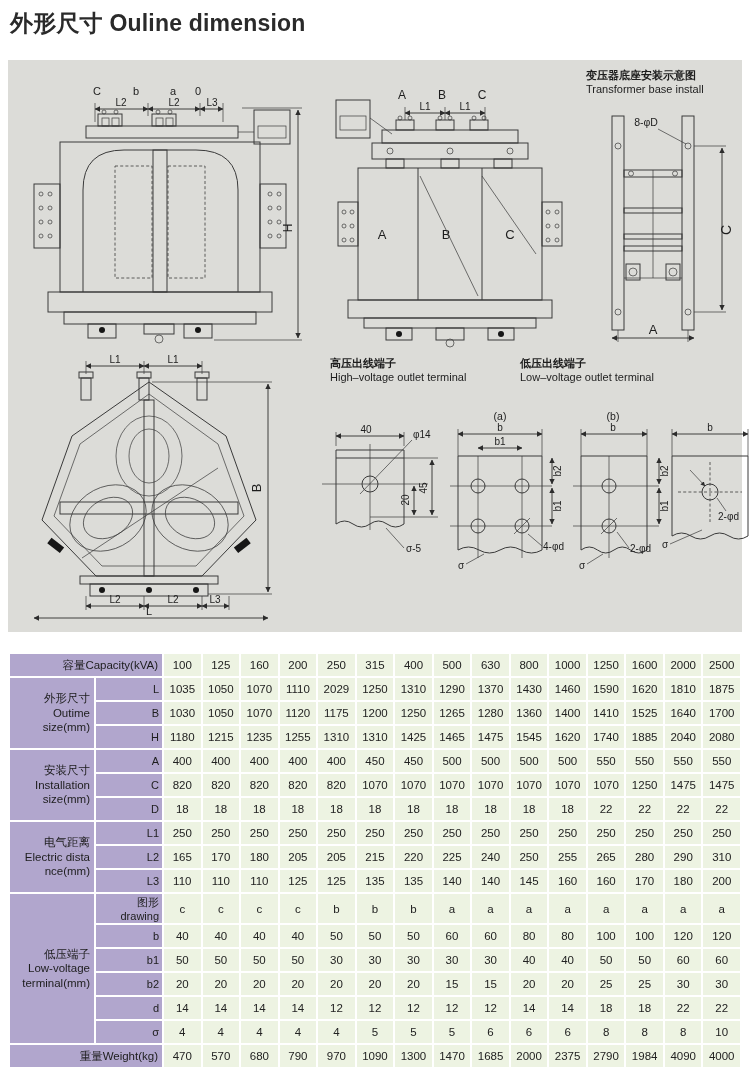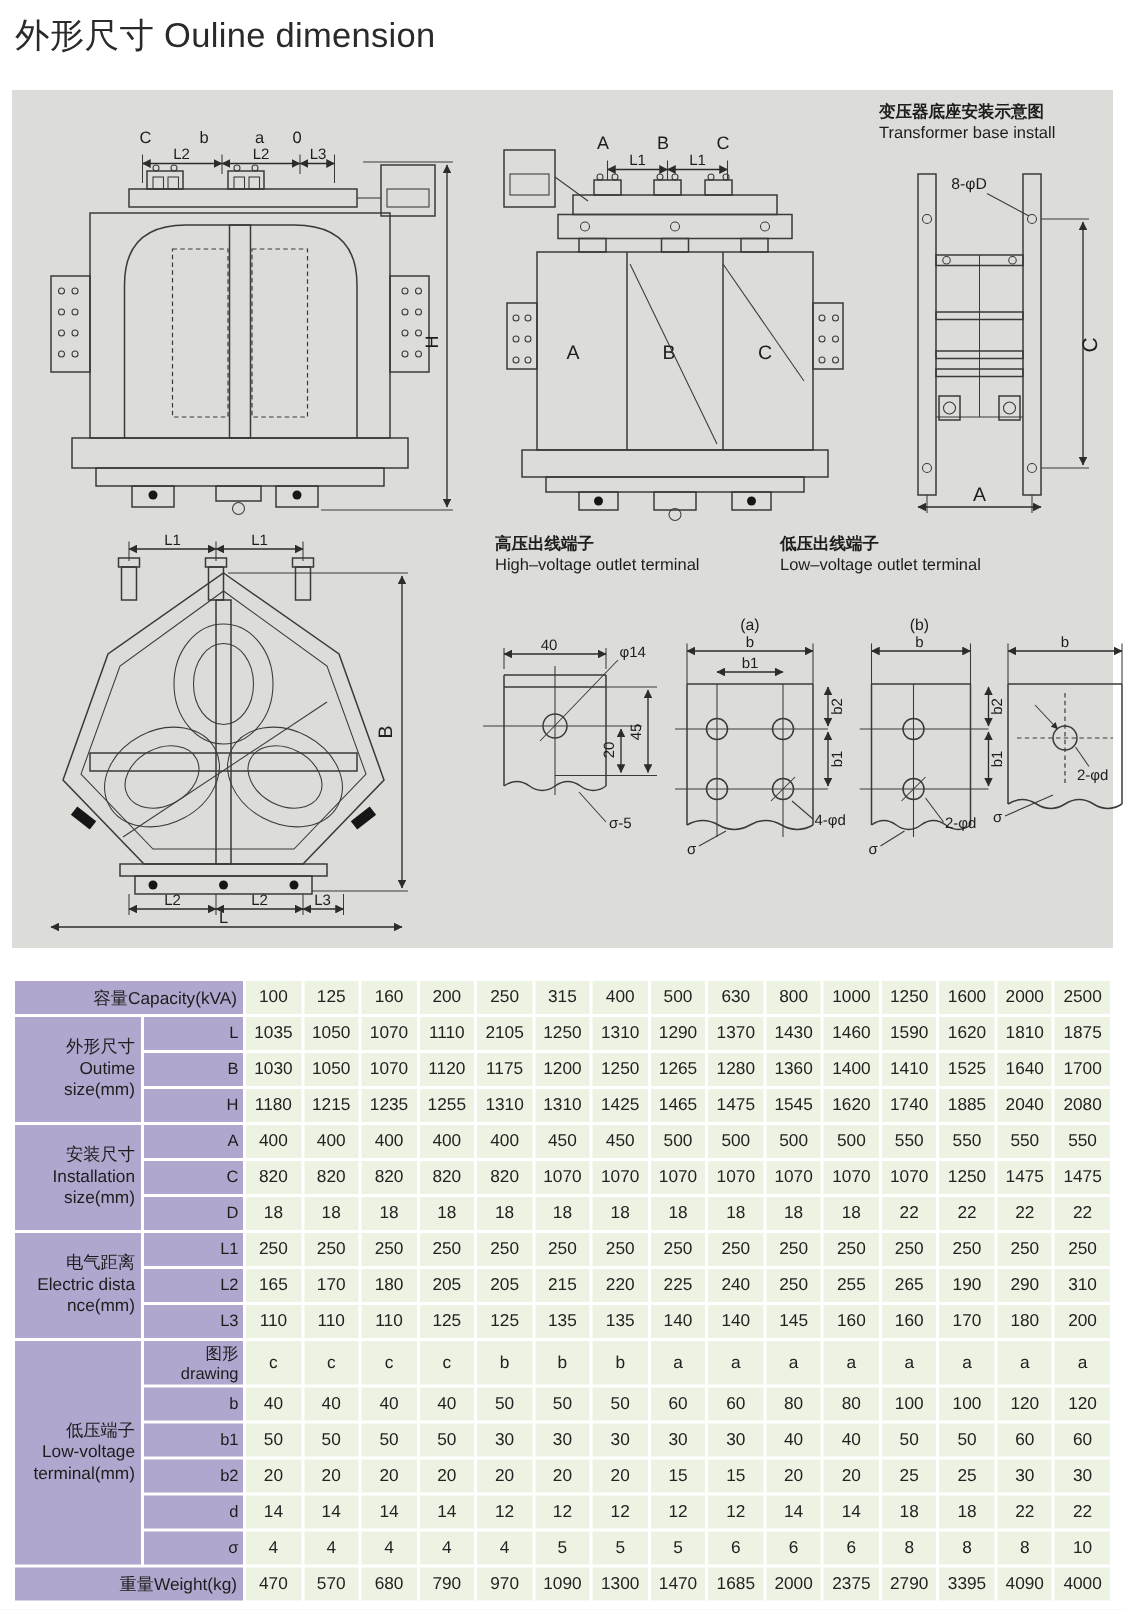--- a/index.html
+++ b/index.html
@@ -1,18 +1,18 @@
 <!DOCTYPE html>
 <html style="--hdr: #b1a6cd; --cell: #edf3e2;"><head>
 <meta charset="utf-8">
 <style>
   *{margin:0;padding:0;box-sizing:border-box}
   html,body{width:750px;background:#fff}
   body{height:1073px;position:relative;font-family:"Liberation Sans","DejaVu Sans",sans-serif;color:#1d1d1d}
-  .title{position:absolute;left:10px;top:8px;font-size:23px;font-weight:normal;color:#2a2a2a;letter-spacing:.2px}
+  .title{position:absolute;left:10px;top:8px;font-size:23px;font-weight:bold;color:#2a2a2a;letter-spacing:.2px}
   .panel{position:absolute;left:8px;top:60px;width:734px;height:572px;background:#dcdcd8}
   .abs{position:absolute}
   .cap{font-size:11px;line-height:1.3;color:#1d1d1d}
   .cap .zh{font-weight:bold}
   svg{display:block}
   svg text{font-family:"Liberation Sans","DejaVu Sans",sans-serif;fill:#1d1d1d}
   .ln{stroke:#3a3a3a;fill:none;stroke-width:1}
   .thin{stroke:#3a3a3a;fill:none;stroke-width:.7}
   .dsh{stroke:#3a3a3a;fill:none;stroke-width:.8;stroke-dasharray:3 2.2}
   .dim{stroke:#2c2c2c;fill:none;stroke-width:.9}
@@ -412,21 +412,21 @@
         </tr>
         <tr>
           <th class="hdr group" rowspan="3">外形尺寸
 Outime
 size(mm)</th>
           <th class="hdr sub">L</th>
           <td class="val">1035</td>
           <td class="val">1050</td>
           <td class="val">1070</td>
           <td class="val">1110</td>
-          <td class="val">2105</td>
+          <td class="val">2029</td>
           <td class="val">1250</td>
           <td class="val">1310</td>
           <td class="val">1290</td>
           <td class="val">1370</td>
           <td class="val">1430</td>
           <td class="val">1460</td>
           <td class="val">1590</td>
           <td class="val">1620</td>
           <td class="val">1810</td>
           <td class="val">1875</td>
@@ -552,21 +552,21 @@
           <td class="val">180</td>
           <td class="val">205</td>
           <td class="val">205</td>
           <td class="val">215</td>
           <td class="val">220</td>
           <td class="val">225</td>
           <td class="val">240</td>
           <td class="val">250</td>
           <td class="val">255</td>
           <td class="val">265</td>
-          <td class="val">190</td>
+          <td class="val">280</td>
           <td class="val">290</td>
           <td class="val">310</td>
         </tr>
         <tr>
           <th class="hdr sub">L3</th>
           <td class="val">110</td>
           <td class="val">110</td>
           <td class="val">110</td>
           <td class="val">125</td>
           <td class="val">125</td>
@@ -699,19 +699,19 @@
           <td class="val">680</td>
           <td class="val">790</td>
           <td class="val">970</td>
           <td class="val">1090</td>
           <td class="val">1300</td>
           <td class="val">1470</td>
           <td class="val">1685</td>
           <td class="val">2000</td>
           <td class="val">2375</td>
           <td class="val">2790</td>
-          <td class="val">3395</td>
+          <td class="val">1984</td>
           <td class="val">4090</td>
           <td class="val">4000</td>
         </tr>
       </tbody>
   </table>
 </div>
 
 </body></html>

